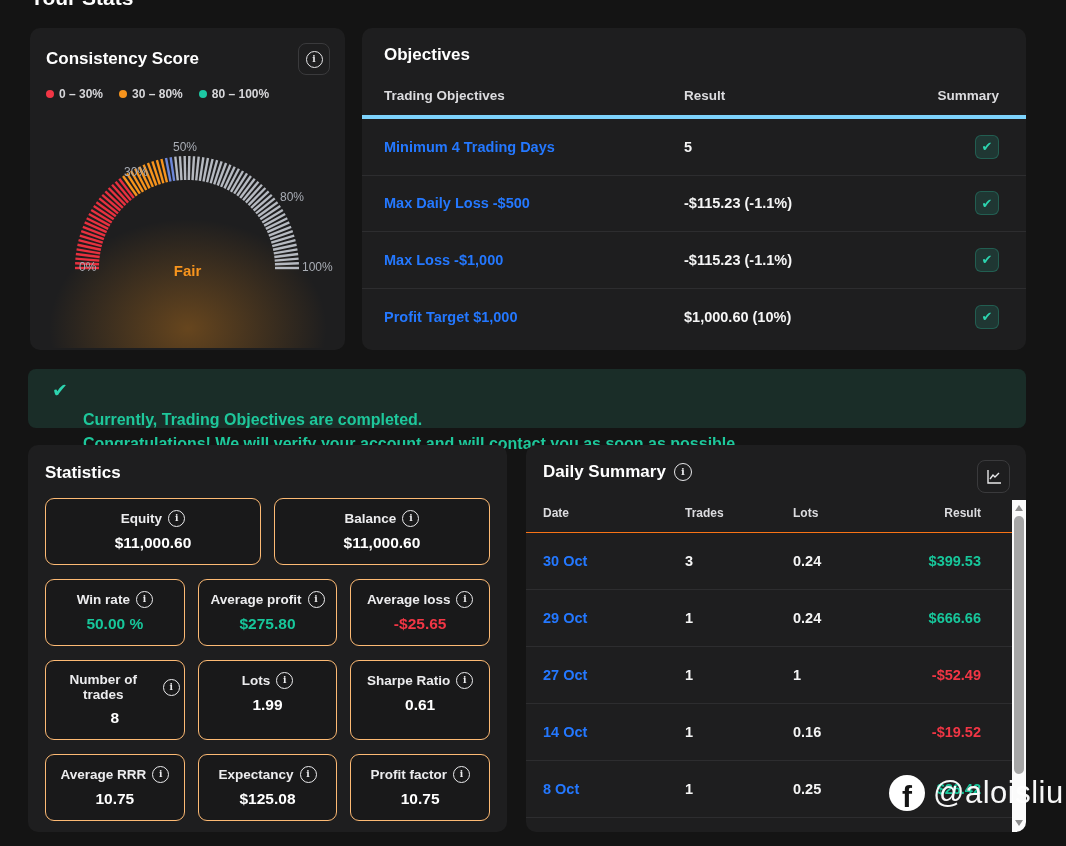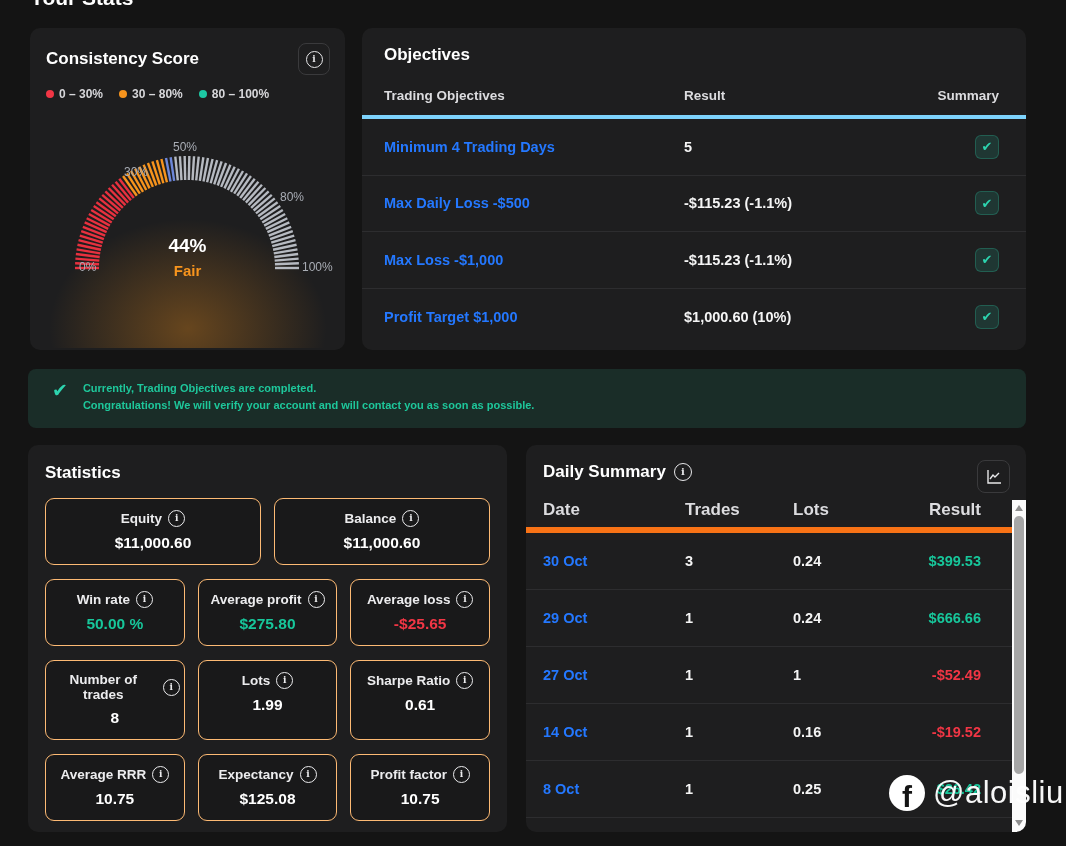--- a/index.html
+++ b/index.html
@@ -43,21 +43,21 @@
   .obj-name{color:#2478ff;font-size:14.5px;font-weight:600;cursor:pointer;}
   .obj-result{color:#f5f5f5;font-size:14.5px;font-weight:600;}
   .check-badge{justify-self:end;width:22px;height:22px;border-radius:6px;background:rgba(45,212,175,.14);
                border:1px solid rgba(45,212,175,.25);display:flex;align-items:center;justify-content:center;
                color:#2dd4af;font-size:13px;font-weight:700;}
 
   
   .banner{position:absolute;left:28px;top:369px;width:998px;height:59px;background:#1a2d28;border-radius:8px;
           display:flex;align-items:flex-start;box-sizing:border-box;padding:11px 20px 0 24px;gap:15px;}
   .banner-check{color:#2dd4af;font-size:19px;font-weight:700;line-height:1.2;}
-  .banner-text{font-size:11px;font-weight:700;color:#1ec79b;line-height:1.5;}
+  .banner-text{font-size:16px;font-weight:700;color:#1ec79b;line-height:1.5;margin-top:28px;}
 
   
   .stats-card{left:28px;top:445px;width:479px;height:387px;padding:18px 17px;overflow:hidden;}
   .stats-grid{margin-top:15px;display:grid;grid-template-columns:repeat(6,1fr);gap:14px 13px;}
   .tile{grid-column:span 2;background:#19191a;border:1px solid #fdba74;border-radius:9px;
         padding:11px 4px 12px;text-align:center;}
   .tile.wide{grid-column:span 3;}
   .tile-label{font-size:13.5px;color:#ececee;font-weight:600;display:flex;align-items:center;
               justify-content:center;gap:6px;}
   .tile-value{margin-top:7px;font-size:15.5px;font-weight:700;color:#fff;}
@@ -65,22 +65,22 @@
 
   
   .daily-card{left:526px;top:445px;width:500px;height:387px;overflow:hidden;}
   .daily-head{display:flex;align-items:center;gap:8px;padding:17px 16px 0 17px;}
   .daily-head .info-i{width:16px;height:16px;font-size:10px;color:#e7e7e9;cursor:pointer;}
   .chart-btn{position:absolute;right:16px;top:15px;width:33px;height:33px;background:transparent;
              border:1px solid #3a3a3c;border-radius:8px;color:#e7e7e9;display:flex;align-items:center;
              justify-content:center;cursor:pointer;padding:0;}
   .daily-header,.daily-row{display:grid;grid-template-columns:142px 108px 120px 1fr;align-items:center;
                            padding:0 45px 0 17px;box-sizing:border-box;}
-  .daily-header{height:40px;margin-top:11px;font-size:17px;font-weight:700;color:#dcdcdf;
-                border-bottom:6px solid #f97316;}
+  .daily-header{height:40px;margin-top:11px;font-size:12px;font-weight:700;color:#dcdcdf;
+                border-bottom:1px solid #f97316;}
   .daily-header .col-result{text-align:right;}
   .daily-row{height:57px;border-bottom:1px solid #2d2d2f;font-size:14.5px;}
   .daily-date{color:#2478ff;font-weight:600;cursor:pointer;}
   .daily-num{color:#f5f5f5;font-weight:600;}
   .daily-result{text-align:right;font-weight:700;}
 
   
   .scrollbar{position:absolute;right:0;top:55px;bottom:0;width:14px;background:#fbfbfb;z-index:5;}
   .sb-arrow{position:absolute;left:0;width:14px;height:15px;display:flex;align-items:center;
             justify-content:center;cursor:pointer;}
@@ -205,21 +205,20 @@
           <line x1="244.3060937156739" y1="228.9706754463401" x2="268.11684654722137" y2="225.9626778407965" stroke="#b6bac1" stroke-width="2.4"></line>
           <line x1="244.69137161395628" y1="232.63634978675512" x2="268.60720023594433" y2="230.62808154677924" stroke="#b6bac1" stroke-width="2.4"></line>
           <line x1="244.9228090486995" y1="236.31494247182923" x2="268.9017569710721" y2="235.30992678232812" stroke="#b6bac1" stroke-width="2.4"></line>
           <line x1="245" y1="239.9999999999988" x2="269" y2="239.9999999999985" stroke="#b6bac1" stroke-width="2.4"></line>
         </svg>
       <span class="gauge-label gl-0">0%</span>
       <span class="gauge-label gl-30">30%</span>
       <span class="gauge-label gl-50">50%</span>
       <span class="gauge-label gl-80">80%</span>
       <span class="gauge-label gl-100">100%</span>
-      <div class="gauge-value">44%</div>
       <div class="gauge-status">Fair</div>
     </div>
   </section>
 
   <section class="card objectives-card">
     <h3 class="card-title">Objectives</h3>
     <div class="obj-header">
       <span class="col-name">Trading Objectives</span>
       <span class="col-result">Result</span>
       <span class="col-summary">Summary</span>

